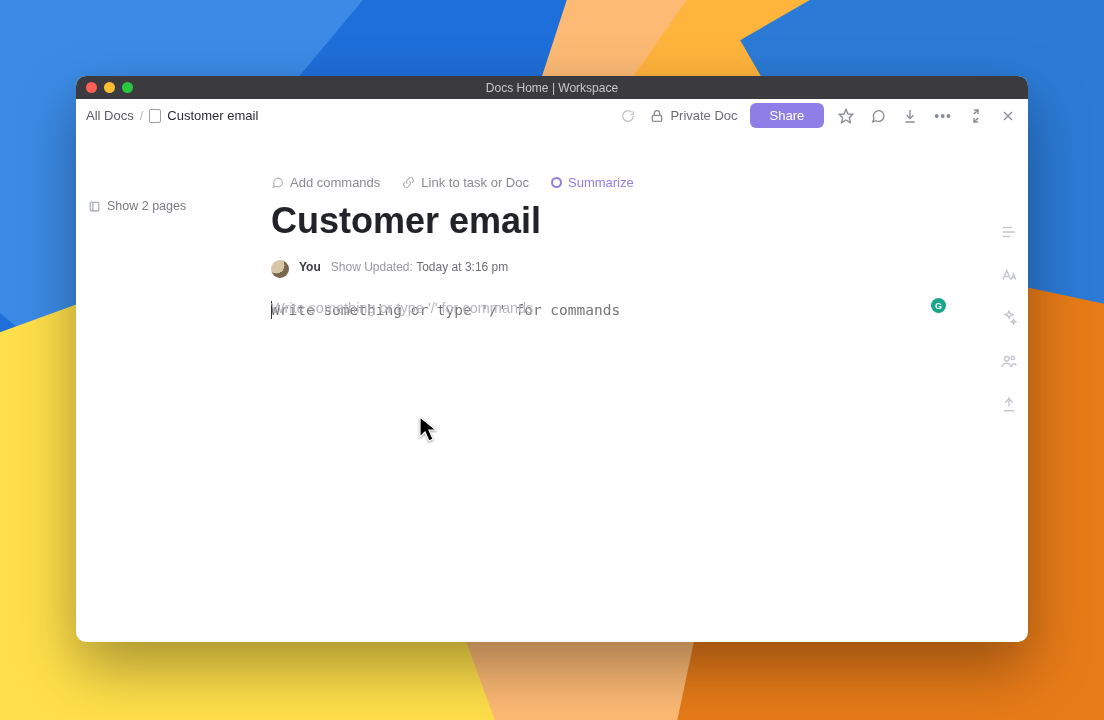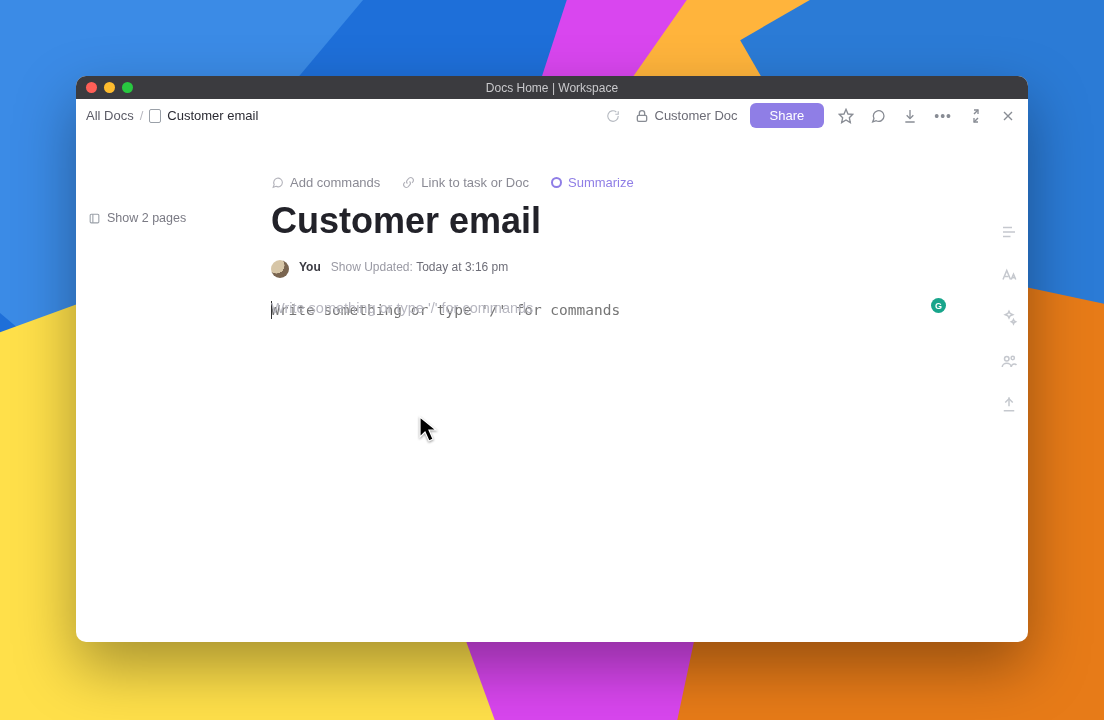--- a/index.html
+++ b/index.html
@@ -2,21 +2,21 @@
 <html><head>
 <meta charset="utf-8">
 <style>
   * { box-sizing: border-box; margin: 0; padding: 0; }
   html, body { width: 1104px; height: 720px; overflow: hidden; font-family: -apple-system, BlinkMacSystemFont, "Segoe UI", Helvetica, Arial, sans-serif; }
 
   
   .desktop {
     position: relative;
     width: 1104px; height: 720px;
-    background: #d946ef;
+    background: #fdba74;
     overflow: hidden;
   }
   .desktop .poly { position: absolute; }
   .poly.a { left:-200px; top:-200px; width:700px; height:700px; background:#1e6fd9; transform: rotate(18deg); }
   .poly.b { left:-150px; top:300px; width:600px; height:700px; background:#ffe04a; transform: rotate(-20deg); }
   .poly.c { left:600px; top:-150px; width:800px; height:800px; background:#ffb43c; transform: rotate(35deg); }
   .poly.d { left:700px; top:300px; width:700px; height:700px; background:#e77b18; transform: rotate(12deg); }
   .poly.e { left:-250px; top:-300px; width:550px; height:550px; background:#3b8be6; transform: rotate(40deg); }
   .poly.f { left:850px; top:-150px; width:600px; height:600px; background:#2b7bd6; transform: rotate(-30deg); }
 
@@ -84,21 +84,21 @@
 
   
   .body { flex:1; display:flex; min-height:0; }
   .leftcol {
     width: 195px; flex:0 0 auto;
     padding: 66px 12px 0 12px;
     display:flex; flex-direction:column;
   }
   .showpages {
     display:flex; align-items:center; gap:6px;
-    font-size:12.5px; color:#7a7a84; cursor:pointer;margin-top:12px;
+    font-size:12.5px; color:#7a7a84; cursor:pointer;
   }
   .pages-ic { width:13px; height:13px; color:#9aa0a8;}
 
   .maincol {
     flex:1; min-width:0;
     padding: 42px 40px 0 0;
     position:relative;
   }
   .actions-row {
     display:flex; align-items:center; gap:22px;
@@ -205,21 +205,21 @@
           <svg class="refresh-ic" viewBox="0 0 24 24" fill="none" stroke="currentColor" stroke-width="2">
               <path d="M21 12a9 9 0 1 1-3.3-6.9"></path>
               <path d="M21 4v5h-5"></path>
             </svg>
         </button>
         <div class="private">
           <svg class="lock-ic" viewBox="0 0 24 24" fill="none" stroke="currentColor" stroke-width="2">
               <rect x="5" y="11" width="14" height="9" rx="2"></rect>
               <path d="M8 11V8a4 4 0 0 1 8 0v3"></path>
             </svg>
-          <span>Customer Doc</span>
+          <span>Private Doc</span>
         </div>
         <button class="share-btn">Share</button>
         <button class="icon-btn">
           <svg class="star-ic" viewBox="0 0 24 24" fill="none" stroke="currentColor" stroke-width="2">
               <polygon points="12 2 15 9 22 9.5 17 14.5 18.5 22 12 18 5.5 22 7 14.5 2 9.5 9 9 12 2"></polygon>
             </svg>
         </button>
         <button class="icon-btn">
           <svg class="chat-ic" viewBox="0 0 24 24" fill="none" stroke="currentColor" stroke-width="2">
               <path d="M21 12a8 8 0 0 1-11.7 7.1L4 21l1.9-5.3A8 8 0 1 1 21 12z"></path>

